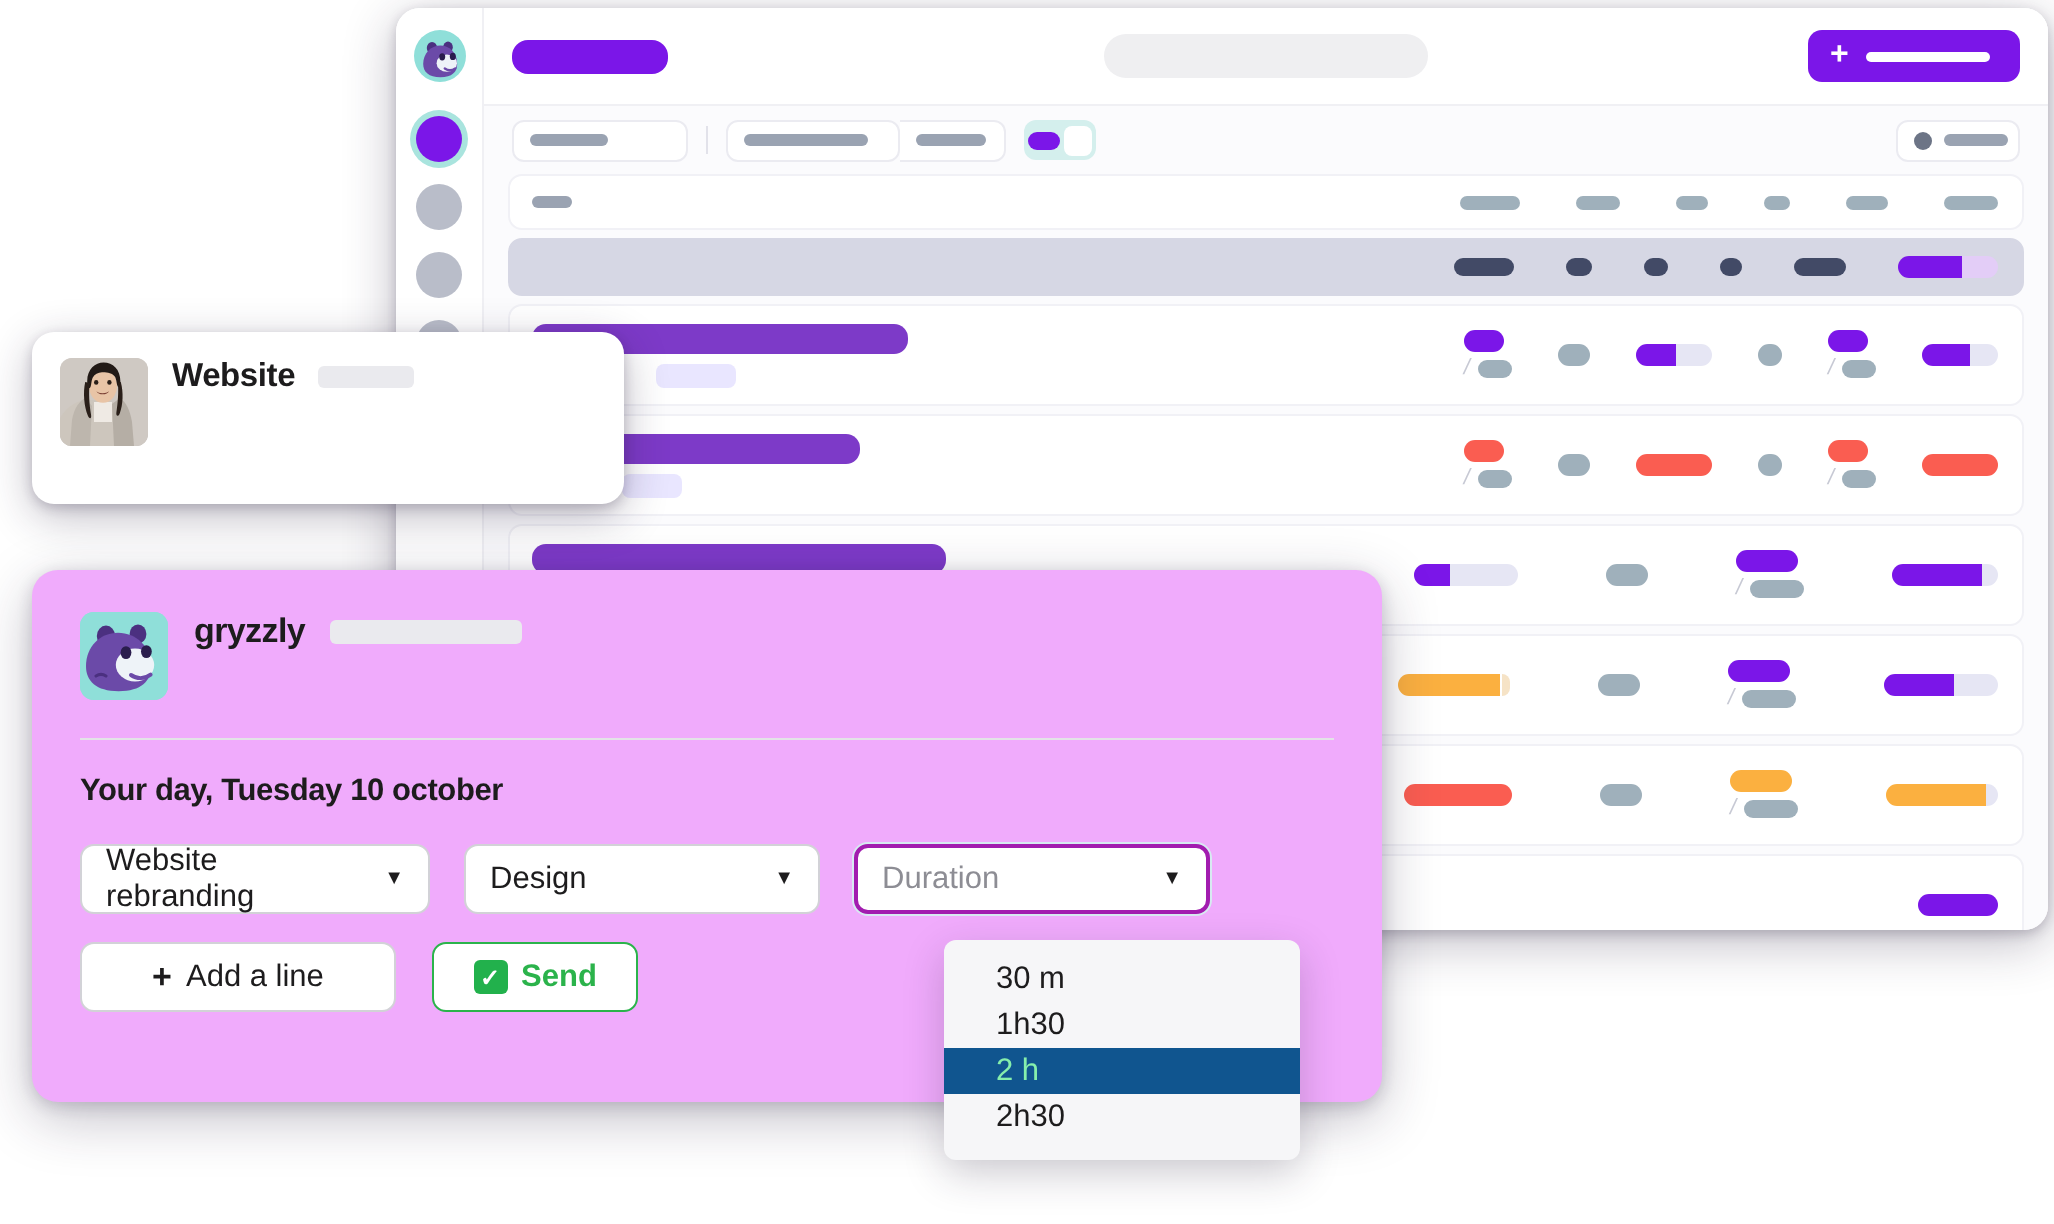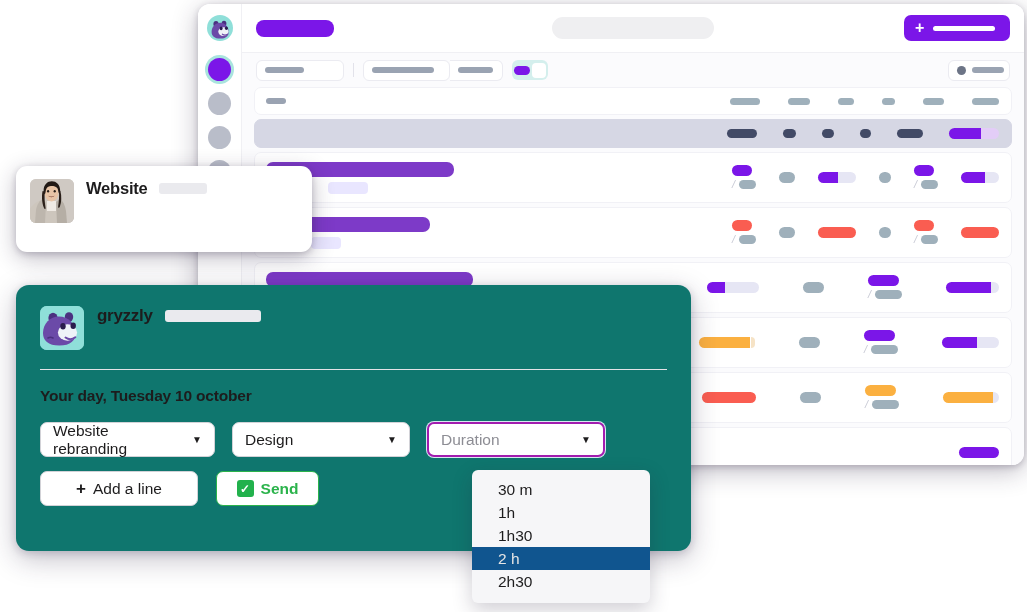--- a/index.html
+++ b/index.html
@@ -127,21 +127,21 @@
     background:linear-gradient(160deg,#d9d4cf 0%,#c8c2bd 55%,#bdb7b2 100%);
     position:relative;overflow:hidden;
   }
   .marine-name{font-size:16.5px;color:#1d1c1d;font-weight:700;letter-spacing:-.2px;}
   .marine-ghost{width:48px;height:11px;border-radius:3px;background:#eaeaee;}
   .marine-msg{font-size:16px;color:#1d1c1d;margin-top:2px;letter-spacing:-.2px;}
 
   
   #gryzzly-card{
     position:absolute;left:16px;top:285px;width:675px;height:266px;
-    background:#0f766e;border-radius:13px;
+    background:#f0abfc;border-radius:13px;
     box-shadow:0 8px 28px rgba(40,30,60,.28), 0 2px 8px rgba(40,30,60,.18);
     padding:21px 24px;
   }
   .g-top{display:flex;gap:13px;align-items:flex-start;}
   #gryzzly-avatar{
     width:44px;height:44px;border-radius:7px;flex:none;
     background:#8fdfd9;position:relative;overflow:hidden;
   }
   .g-name{font-size:17px;font-weight:700;color:#1d1c1d;letter-spacing:-.3px;}
   .g-ghost{width:96px;height:12px;border-radius:3px;background:#eaeaee;}
@@ -183,21 +183,21 @@
     position:absolute;left:472px;top:470px;width:178px;
     background:#f6f6f8;border-radius:6px;
     box-shadow:0 7px 20px rgba(40,30,60,.22);
     padding:8px 0 10px 0;
     z-index:40;
   }
   .opt{
     height:23px;display:flex;align-items:center;padding-left:26px;
     font-size:15.5px;color:#1d1c1d;cursor:pointer;
   }
-  .opt.selected{background:#10558f;color:#e5e5e5;text-align:right;}
+  .opt.selected{background:#10558f;color:#86efac;text-align:right;}
 </style>
 </head>
 <body>
 
 <div id="app-window">
 
   <div id="app-sidebar">
     <div class="side-logo">
       <svg width="24" height="24" viewBox="0 0 24 24" aria-hidden="true">
         <ellipse cx="8" cy="7" rx="2.6" ry="3" fill="#4b3080"></ellipse>
@@ -490,17 +490,16 @@
     </div>
     <div class="btn" id="btn-send">
       <span class="checkemoji">✓</span>
       <span>Send</span>
     </div>
   </div>
 </div>
 
 <div id="duration-menu">
   <div class="opt">30 m</div>
-  <div class="opt">1h</div>
   <div class="opt">1h30</div>
   <div class="opt selected">2 h</div>
   <div class="opt">2h30</div>
 </div>
 
 </body></html>

